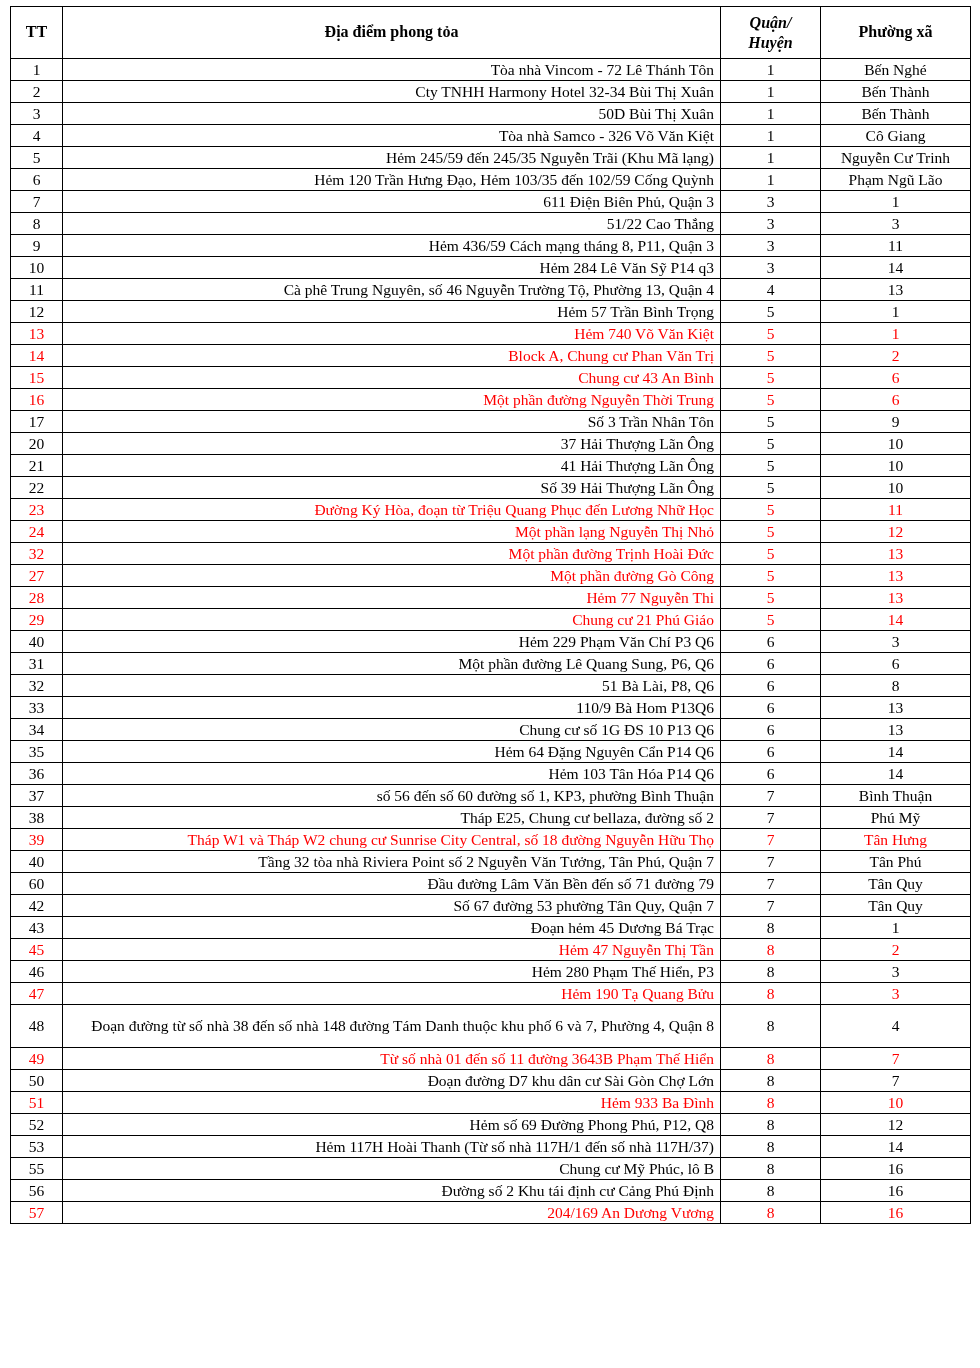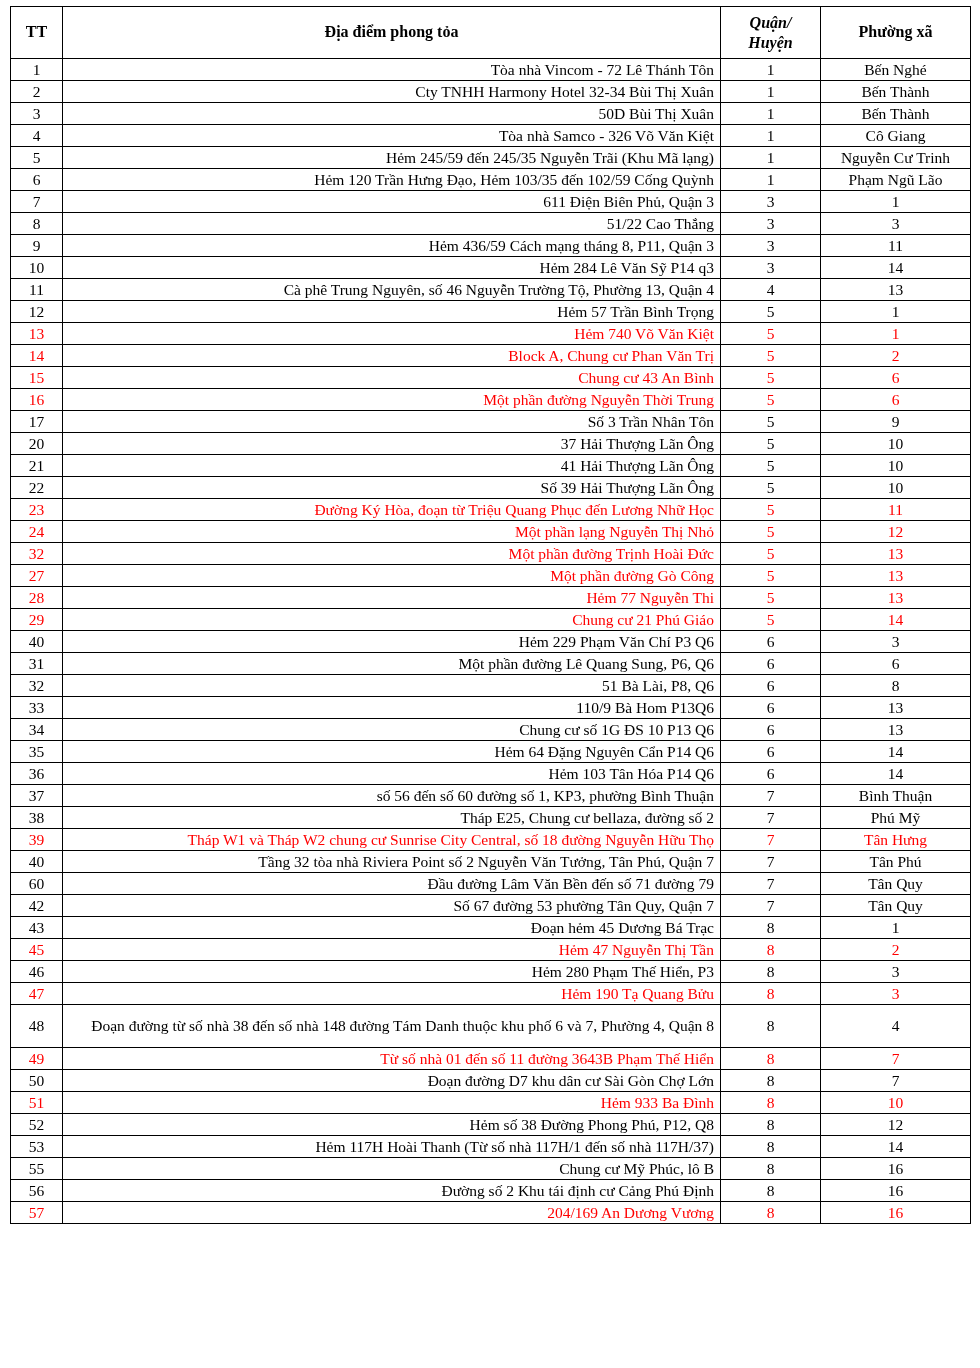--- a/index.html
+++ b/index.html
@@ -370,21 +370,21 @@
           <td class="ward">7</td>
         </tr>
         <tr class="row red">
           <td class="tt">51</td>
           <td class="place">Hẻm 933 Ba Đình</td>
           <td class="district">8</td>
           <td class="ward">10</td>
         </tr>
         <tr class="row">
           <td class="tt">52</td>
-          <td class="place">Hẻm số 38 Đường Phong Phú, P12, Q8</td>
+          <td class="place">Hẻm số 69 Đường Phong Phú, P12, Q8</td>
           <td class="district">8</td>
           <td class="ward">12</td>
         </tr>
         <tr class="row">
           <td class="tt">53</td>
           <td class="place">Hẻm 117H Hoài Thanh (Từ số nhà 117H/1 đến số nhà 117H/37)</td>
           <td class="district">8</td>
           <td class="ward">14</td>
         </tr>
         <tr class="row">

